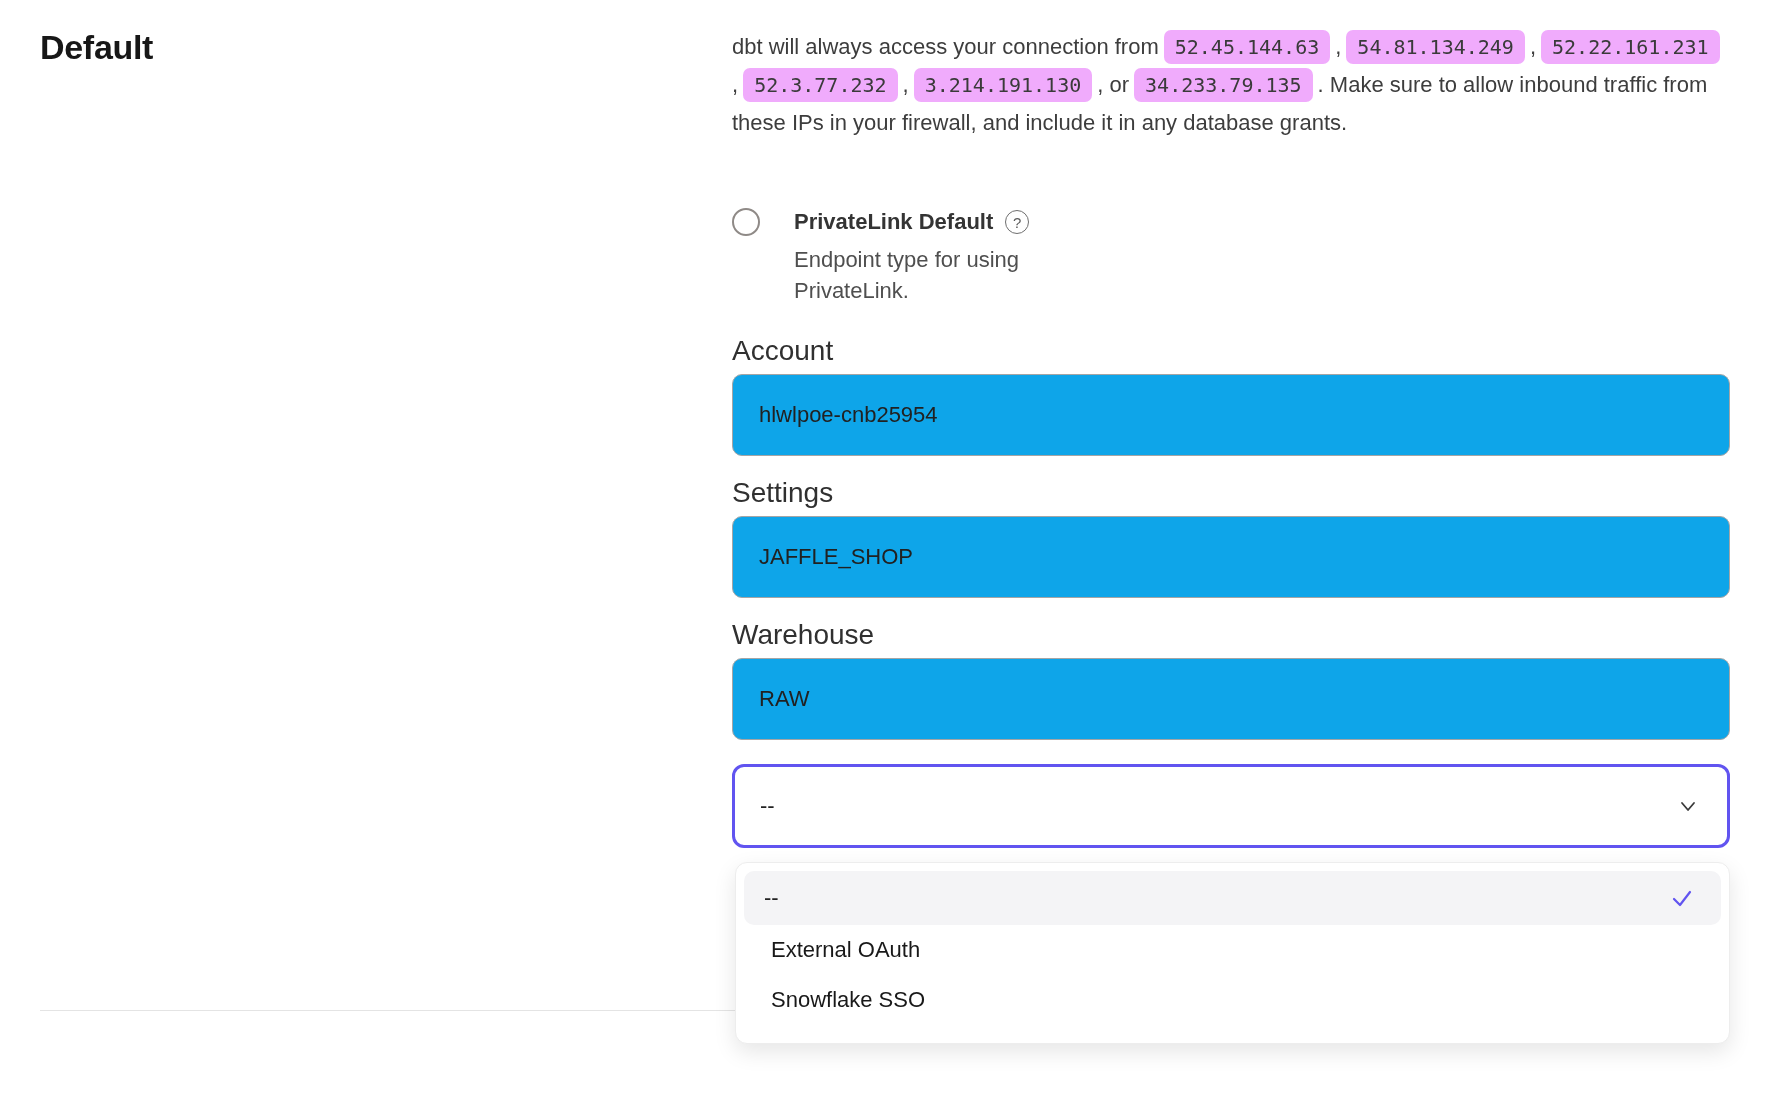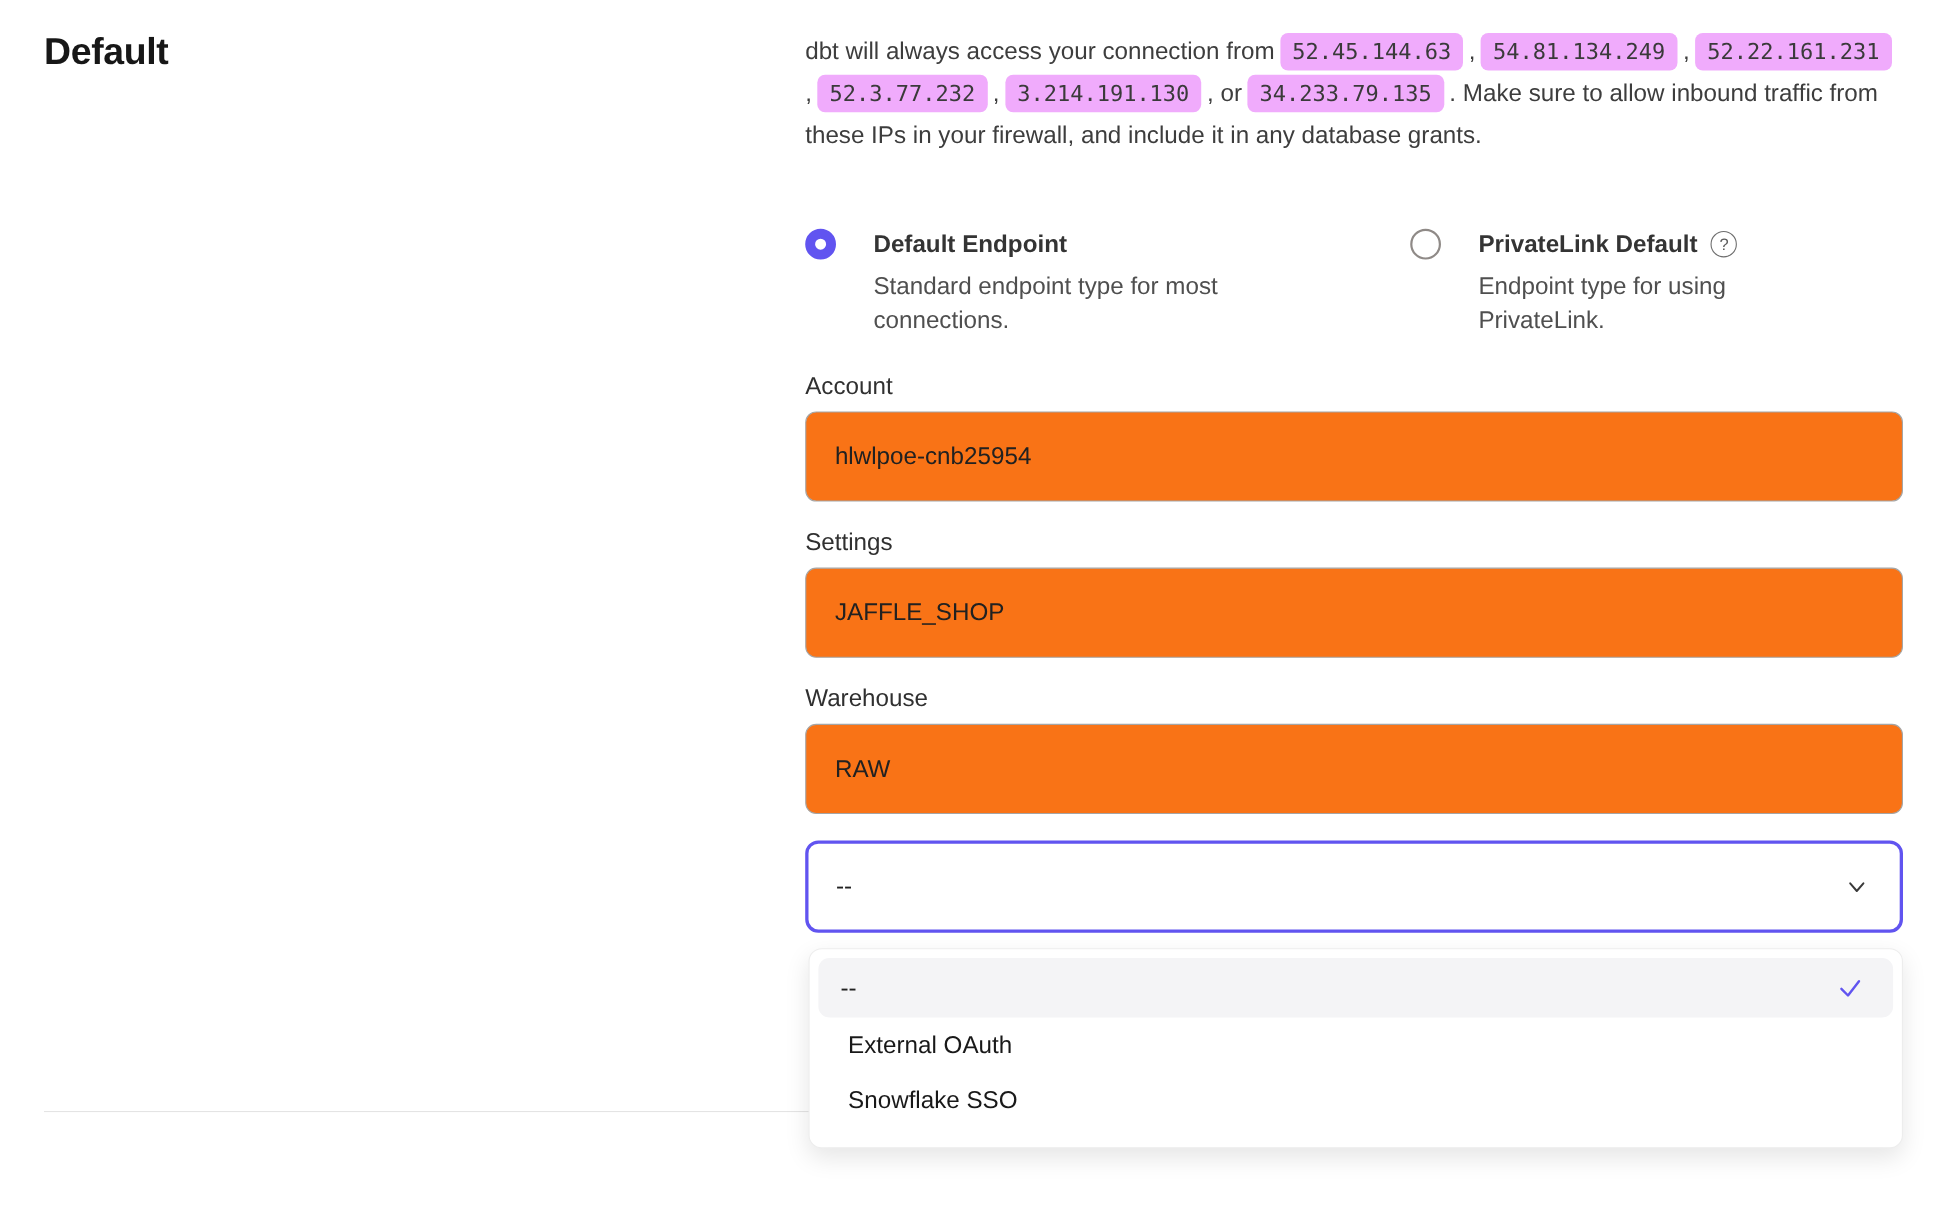--- a/index.html
+++ b/index.html
@@ -34,24 +34,24 @@
   .help-icon { width: 24px; height: 24px; border-radius: 50%; border: 1.5px solid #6e6e6e;
     color: #5c5c5c; font-size: 15px; font-weight: 400; display: inline-flex; align-items: center;
     justify-content: center; margin-left: 12px; cursor: pointer; }
   .endpoint-desc { margin-top: 8px; font-size: 22px; line-height: 31px; color: #4f4f4f; }
   .col1 .endpoint-desc { max-width: 355px; }
   .col2 .endpoint-desc { max-width: 255px; }
 
   
   .fields { margin-top: 32px; }
   .field { margin-bottom: 24px; }
-  .field-label { font-size: 22px; line-height: 26px; color: #303030; font-weight: 500;
+  .field-label { font-size: 28px; line-height: 26px; color: #303030; font-weight: 500;
     margin-bottom: 10px; }
   .text-input { width: 998px; height: 82px; border: 1.5px solid #a5a5a5; border-radius: 10px;
-    background: #f97316; font-family: "Liberation Sans", sans-serif; font-size: 22px;
+    background: #0ea5e9; font-family: "Liberation Sans", sans-serif; font-size: 22px;
     color: #212121; padding: 0 26px; outline: none; display: block; }
 
   .select-wrap { position: relative; }
   .select-box { width: 998px; height: 84px; border: 3px solid #6154f0; border-radius: 12px;
     background: #ffffff; display: flex; align-items: center; justify-content: space-between;
     padding: 0 28px 0 25px; cursor: pointer; }
   .select-value { font-size: 22px; font-weight: 500; color: #222222; }
   .chevron-icon { width: 22px; height: 22px; display: block; }
 
   
@@ -72,29 +72,20 @@
 <h1 class="page-title">Default</h1>
 
 <div class="section-divider"></div>
 
 <div class="main-col">
 
   <p class="intro"><span>dbt will always access your connection from</span><span class="ip-chip">52.45.144.63</span><span>,</span><span class="ip-chip">54.81.134.249</span><span>,</span><span class="ip-chip">52.22.161.231</span><span>,</span><span class="ip-chip">52.3.77.232</span><span>,</span><span class="ip-chip">3.214.191.130</span><span>, or</span><span class="ip-chip">34.233.79.135</span><span>. Make sure to allow inbound traffic from these IPs in your firewall, and include it in any database grants.</span></p>
 
   <div class="endpoint-group">
 
-    <div class="endpoint-option col1">
-      <span class="radio checked"></span>
-      <div class="endpoint-texts">
-        <div class="endpoint-label-row">
-          <span class="endpoint-label">Default Endpoint</span>
-        </div>
-        <div class="endpoint-desc">Standard endpoint type for most connections.</div>
-      </div>
-    </div>
 
     <div class="endpoint-option col2">
       <span class="radio unchecked"></span>
       <div class="endpoint-texts">
         <div class="endpoint-label-row">
           <span class="endpoint-label">PrivateLink Default</span>
           <span class="help-icon">?</span>
         </div>
         <div class="endpoint-desc">Endpoint type for using PrivateLink.</div>
       </div>

